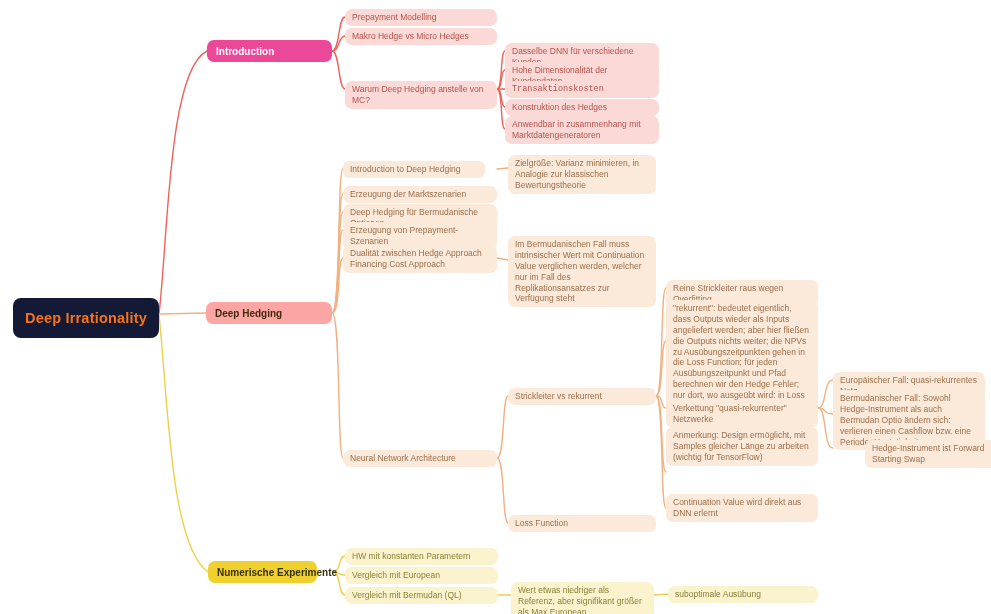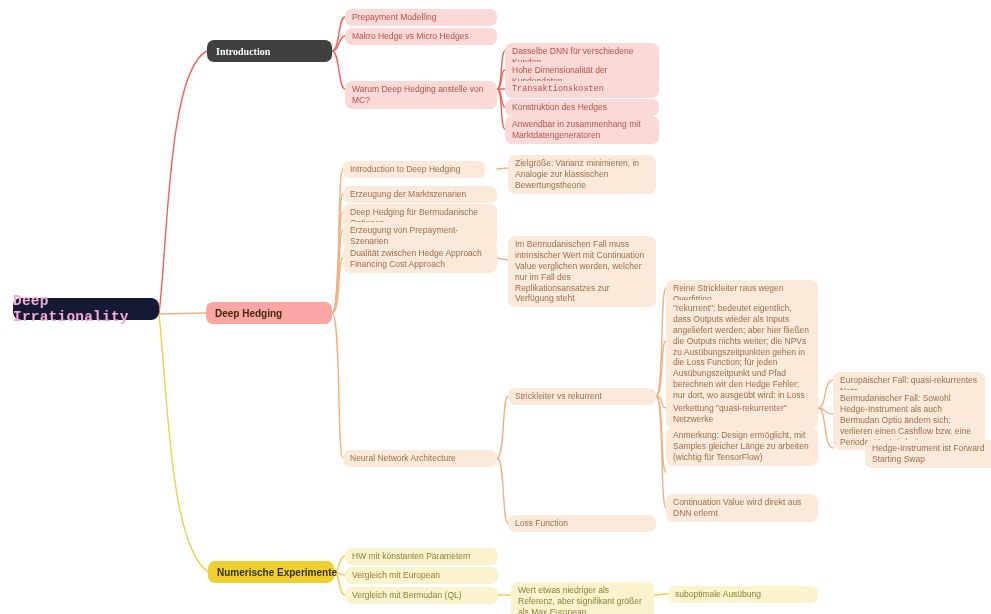--- a/index.html
+++ b/index.html
@@ -4,29 +4,29 @@
 <style>
   html,body{margin:0;padding:0;background:#fff;}
   .canvas{
     position:relative;width:991px;height:614px;background:#ffffff;
     font-family:"Liberation Sans",sans-serif;overflow:hidden;
   }
   svg.edges{position:absolute;left:0;top:0;width:991px;height:614px;}
   svg.edges path{fill:none;stroke-width:1.4;stroke-linecap:round;}
   .node{position:absolute;box-sizing:border-box;border-radius:7px;}
   .root{
-    background:#141A35;color:#f9a8d4;font-weight:bold;font-size:14.5px;
-    height:22px;display:flex;align-items:center;justify-content:center;
-    border-radius:8px;letter-spacing:.2px;font-family:Liberation Mono, monospace;
+    background:#141A35;color:#f97316;font-weight:bold;font-size:14.5px;
+    height:40px;display:flex;align-items:center;justify-content:center;
+    border-radius:8px;letter-spacing:.2px;
   }
   .main{
     font-weight:bold;font-size:10px;height:22px;display:flex;align-items:center;
     padding:0 9px;white-space:nowrap;border-radius:7px;
   }
-  .m-red{background:#404040;color:#ffffff;font-family:Liberation Serif, serif;}
+  .m-red{background:#ec4899;color:#ffffff;}
   .m-orange{background:#fca5a5;color:#42290A;}
   .m-yellow{background:#EFD02F;color:#363208;}
   .leaf{font-size:8.5px;line-height:1.28;padding:3px 7px;}
   .pink{background:#FAD9D6;color:#B5524B;}
   .peach{background:#FBE9DA;color:#9C6F4B;}
   .lyellow{background:#FAF3CE;color:#8C8136;}
 </style>
 </head>
 <body>
 
@@ -103,20 +103,20 @@
   <div class="node leaf peach" style="left:508px;top:515px;width:148px;">Loss Function</div>
   <div class="node leaf peach" style="left:666px;top:280px;width:152px;">Reine Strickleiter raus wegen Overfitting</div>
   <div class="node leaf peach" style="left:666px;top:300px;width:152px;">"rekurrent": bedeutet eigentlich, dass Outputs wieder als Inputs angeliefert werden; aber hier fließen die Outputs nichts weiter; die NPVs zu Ausübungszeitpunkten gehen in die Loss Function; für jeden Ausübungszeitpunkt und Pfad berechnen wir den Hedge Fehler; nur dort, wo ausgeübt wird: in Loss Function</div>
   <div class="node leaf peach" style="left:666px;top:400px;width:152px;">Verkettung "quasi-rekurrenter" Netzwerke</div>
   <div class="node leaf peach" style="left:666px;top:427px;width:152px;">Anmerkung: Design ermöglicht, mit Samples gleicher Länge zu arbeiten (wichtig für TensorFlow)</div>
   <div class="node leaf peach" style="left:666px;top:494px;width:152px;">Continuation Value wird direkt aus DNN erlernt</div>
   <div class="node leaf peach" style="left:833px;top:372px;width:152px;">Europäischer Fall: quasi-rekurrentes Netz</div>
   <div class="node leaf peach" style="left:833px;top:390px;width:152px;">Bermudanischer Fall: Sowohl Hedge-Instrument als auch Bermudan Optio ändern sich: verlieren einen Cashflow bzw. eine Periode: Unstetigkeit</div>
   <div class="node leaf peach" style="left:833px;top:440px;width:152px;margin-left:32px;">Hedge-Instrument ist Forward Starting Swap</div>
 
-  <div class="node main m-yellow" style="left:208px;top:561px;width:126px;">Numerische Experimente</div>
+  <div class="node main m-yellow" style="left:208px;top:561px;width:109px;">Numerische Experimente</div>
   <div class="node leaf lyellow" style="left:345px;top:548px;width:153px;">HW mit konstanten Parametern</div>
   <div class="node leaf lyellow" style="left:345px;top:567px;width:153px;">Vergleich mit European</div>
   <div class="node leaf lyellow" style="left:345px;top:587px;width:153px;">Vergleich mit Bermudan (QL)</div>
   <div class="node leaf lyellow" style="left:511px;top:582px;width:143px;">Wert etwas niedriger als Referenz, aber signifikant größer als Max European</div>
   <div class="node leaf lyellow" style="left:668px;top:586px;width:150px;">suboptimale Ausübung</div>
 
 </div>
 
 </body></html>

